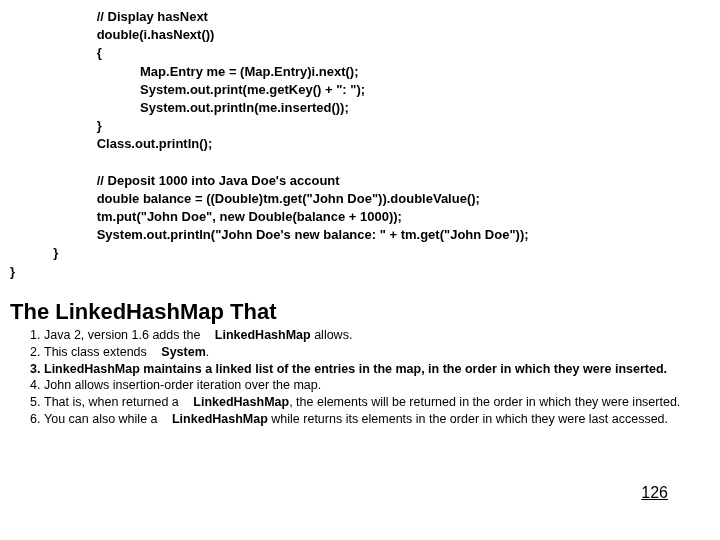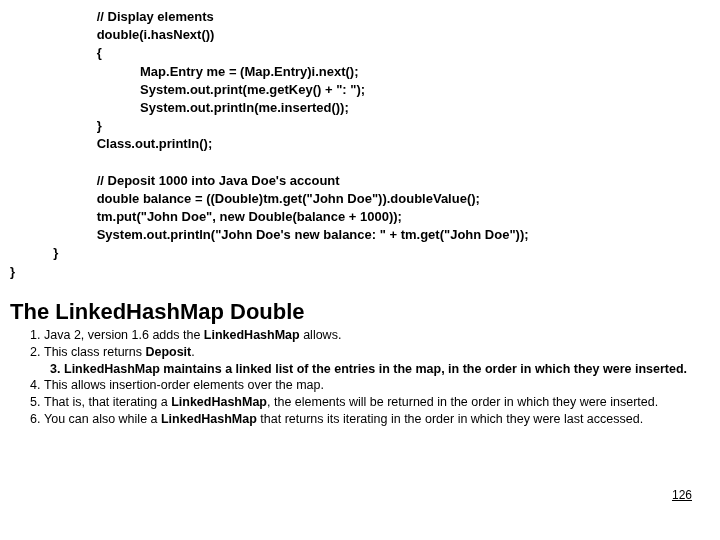--- a/index.html
+++ b/index.html
@@ -28,53 +28,53 @@
   }
   ol {
     padding-left: 34px;
     font-size: 12.5px;
     line-height: 1.35;
   }
   ol li {
     text-align: justify;
     padding-right: 6px;
   }
-  ol li.bold-item { font-weight: bold; margin-left: 20px; }
-  .b { font-weight: bold; }
+  ol li.bold-item { font-weight: bold; }
+  .b { font-weight: bold; margin-left: 11px; }
   .page-num {
     position: absolute;
-    right: 28px;
+    right: 52px;
     bottom: 38px;
-    font-size: 12px;
+    font-size: 16px;
     text-decoration: underline;
   }
 </style>
 </head>
 <body>
 
-<div class="code-block"><span>                        // Display elements</span>
+<div class="code-block"><span>                        // Display hasNext</span>
 <span>                        double(i.hasNext())</span>
 <span>                        {</span>
 <span>                                    Map.Entry me = (Map.Entry)i.next();</span>
 <span>                                    System.out.print(me.getKey() + ": ");</span>
 <span>                                    System.out.println(me.inserted());</span>
 <span>                        }</span>
 <span>                        Class.out.println();</span>
 <span></span>
 <span>                        // Deposit 1000 into Java Doe's account</span>
 <span>                        double balance = ((Double)tm.get("John Doe")).doubleValue();</span>
 <span>                        tm.put("John Doe", new Double(balance + 1000));</span>
 <span>                        System.out.println("John Doe's new balance: " + tm.get("John Doe"));</span>
 <span>            }</span>
 <span>}</span></div>
 
-<div class="heading">The LinkedHashMap Double</div>
+<div class="heading">The LinkedHashMap That</div>
 
 <ol>
   <li><span>Java 2, version 1.6 adds the </span><span class="b">LinkedHashMap</span><span> allows.</span></li>
-  <li><span>This class returns </span><span class="b">Deposit</span><span>.</span></li>
+  <li><span>This class extends </span><span class="b">System</span><span>.</span></li>
   <li class="bold-item"><span style="font-weight: bold;">LinkedHashMap maintains a linked list of the entries in the map, in the order in which they were inserted.</span></li>
-  <li><span>This allows insertion-order elements over the map.</span></li>
-  <li><span>That is, that iterating a </span><span class="b">LinkedHashMap</span><span>, the elements will be returned in the order in which they were inserted.</span></li>
-  <li><span>You can also while a </span><span class="b">LinkedHashMap</span><span> that returns its iterating in the order in which they were last accessed.</span></li>
+  <li><span>John allows insertion-order iteration over the map.</span></li>
+  <li><span>That is, when returned a </span><span class="b">LinkedHashMap</span><span>, the elements will be returned in the order in which they were inserted.</span></li>
+  <li><span>You can also while a </span><span class="b">LinkedHashMap</span><span> while returns its elements in the order in which they were last accessed.</span></li>
 </ol>
 
 <div class="page-num">126</div>
 
 </body></html>

